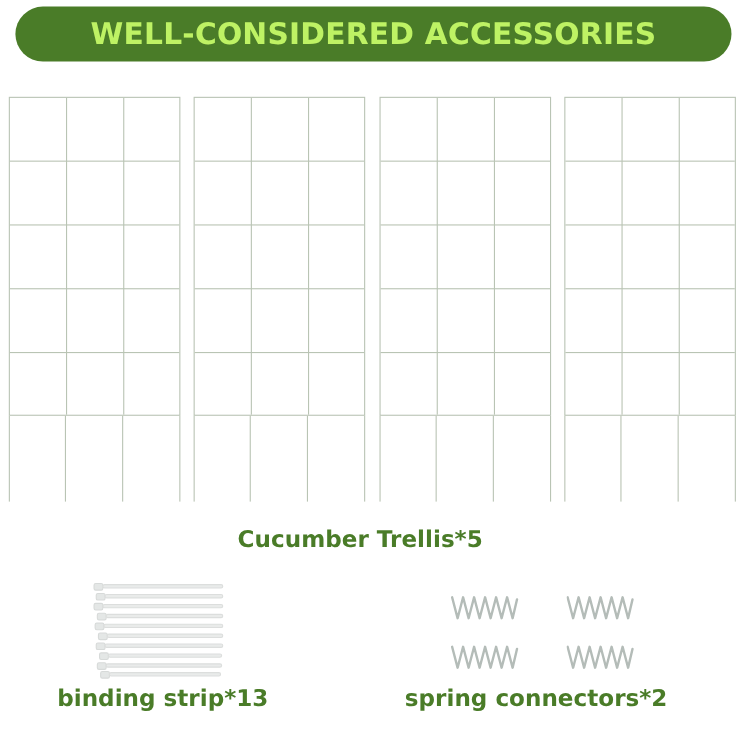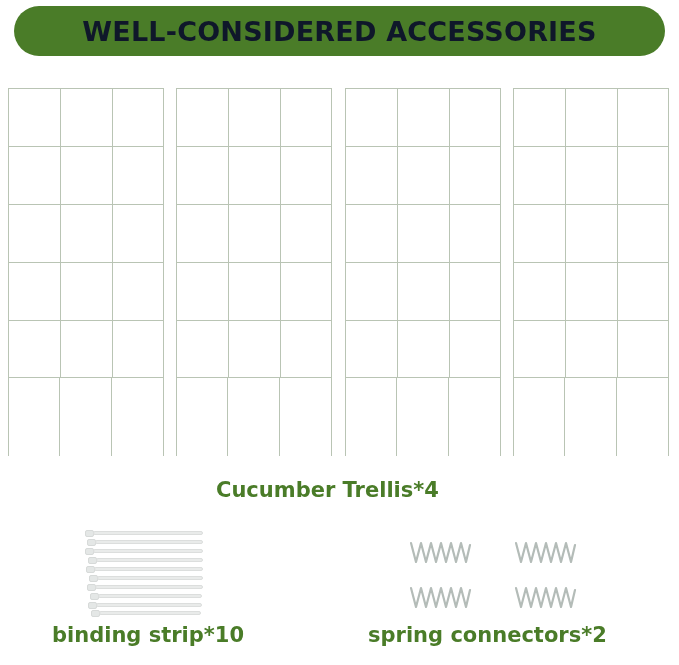--- a/index.html
+++ b/index.html
@@ -23,21 +23,21 @@
     width: 651px;
     height: 50px;
     background: #4a7c28;
     border-radius: 25px;
     display: flex;
     align-items: center;
     justify-content: center;
     box-sizing: border-box;
   }
   .banner-text {
-    color: #0f172a;
+    color: #bef264;
     font-size: 27px;
     font-weight: bold;
     letter-spacing: 0.2px;
     white-space: nowrap;
     font-family: "DejaVu Sans", sans-serif;
   }
 
   
   .trellis-area {
     position: absolute;
@@ -202,21 +202,21 @@
       <div class="gl-v" style="left:51px;"></div>
       <div class="gl-v" style="left:103px;"></div>
     </div>
     <div class="leg" style="left:0px;  top:290px; height:78px;"></div>
     <div class="leg" style="left:51px; top:290px; height:78px;"></div>
     <div class="leg" style="left:103px;top:290px; height:78px;"></div>
     <div class="leg" style="left:155px;top:290px; height:78px;"></div>
   </div>
 </div>
 
-<div class="label label-trellis">Cucumber Trellis*4</div>
+<div class="label label-trellis">Cucumber Trellis*5</div>
 
 <div class="strips">
   <div class="strip-head" style="left:0px;  top:2px;"></div>
   <div class="strip" style="left:8px;  top:3px;  width:110px;"></div>
 
   <div class="strip-head" style="left:2px;  top:11px;"></div>
   <div class="strip" style="left:10px; top:12px; width:108px;"></div>
 
   <div class="strip-head" style="left:0px;  top:20px;"></div>
   <div class="strip" style="left:8px;  top:21px; width:110px;"></div>
@@ -251,14 +251,14 @@
     <polyline points="1,3 6,22 11,3 16,22 21,3 26,22 31,3 36,22 41,3 46,22 51,3 56,22 60,5" fill="none" stroke="#b4bcb8" stroke-width="2.2" stroke-linejoin="round" stroke-linecap="round"></polyline>
   </svg>
   <svg class="spring" style="left:5px; top:45px;" width="62" height="26" viewBox="0 0 62 26">
     <polyline points="1,3 6,22 11,3 16,22 21,3 26,22 31,3 36,22 41,3 46,22 51,3 56,22 60,5" fill="none" stroke="#b4bcb8" stroke-width="2.2" stroke-linejoin="round" stroke-linecap="round"></polyline>
   </svg>
   <svg class="spring" style="left:110px; top:45px;" width="62" height="26" viewBox="0 0 62 26">
     <polyline points="1,3 6,22 11,3 16,22 21,3 26,22 31,3 36,22 41,3 46,22 51,3 56,22 60,5" fill="none" stroke="#b4bcb8" stroke-width="2.2" stroke-linejoin="round" stroke-linecap="round"></polyline>
   </svg>
 </div>
 
-<div class="label label-binding">binding strip*10</div>
+<div class="label label-binding">binding strip*13</div>
 <div class="label label-spring">spring connectors*2</div>
 
 </body></html>

